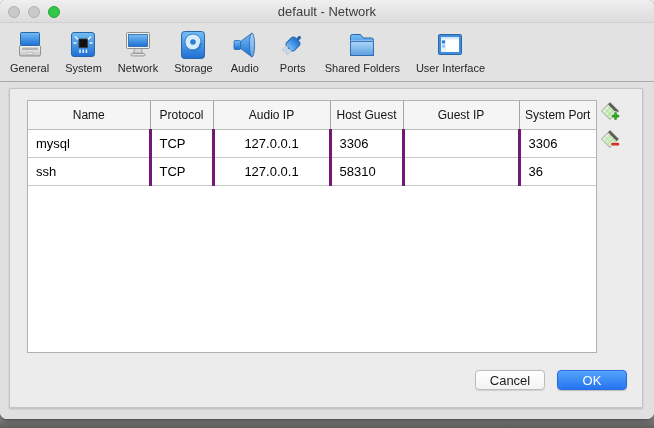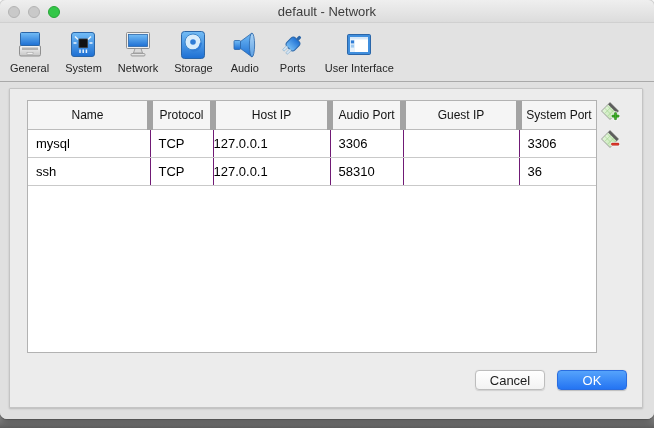--- a/index.html
+++ b/index.html
@@ -38,26 +38,26 @@
     background:#ececec;border:1px solid #c4c4c4;border-radius:1px;
     box-shadow:0 1px 2px rgba(0,0,0,0.18);}
 
   
   .table-widget{position:absolute;left:17px;top:11px;width:570px;height:253px;
     background:#ffffff;border:1px solid #b2b2b2;overflow:hidden;}
   table.pf{border-collapse:collapse;table-layout:fixed;width:568px;}
   .pf col.c-name{width:122px}.pf col.c-proto{width:63px}.pf col.c-hip{width:117px}
   .pf col.c-hport{width:73px}.pf col.c-gip{width:116px}.pf col.c-gport{width:77px}
   .pf th{height:28px;background:#f5f5f5;font-weight:normal;font-size:12px;color:#141414;
-    text-align:center;border-right:6px solid #a3a3a3;border-bottom:1px solid #bcbcbc;}
+    text-align:center;border-right:1px solid #a3a3a3;border-bottom:1px solid #bcbcbc;}
   .pf th:last-child{border-right:none;}
-  .pf td{height:28px;font-size:13px;color:#000;border-right:1px solid #701a75;
+  .pf td{height:28px;font-size:13px;color:#000;border-right:3px solid #701a75;
     border-bottom:1px solid #c9c9c9;padding:0 0 0 8px;text-align:left;white-space:nowrap;}
   .pf td:last-child{border-right:none;}
-  .pf td.center{text-align:left;padding:0;}
+  .pf td.center{text-align:center;padding:0;}
 
   
   .rule-buttons{position:absolute;left:590px;top:12px;display:flex;
     flex-direction:column;gap:8px;}
   .rule-btn{width:20px;height:20px;cursor:default;}
 
   
   .dialog-buttons{position:absolute;top:281px;right:15px;display:flex;gap:12px;}
   .btn{height:20px;min-width:70px;border-radius:4px;font-size:13px;
     display:flex;align-items:center;justify-content:center;cursor:default;padding:0 10px;}
@@ -159,20 +159,28 @@
         <g transform="rotate(225 16 15)">
           <rect x="10.5" y="9" width="11" height="12" rx="3.2" fill="url(#gBlue)" stroke="#2b66a8"></rect>
           <rect x="12.6" y="3.5" width="2.3" height="6" rx="1" fill="#d3e5f4" stroke="#7fa8c9" stroke-width="0.6"></rect>
           <rect x="17.1" y="3.5" width="2.3" height="6" rx="1" fill="#d3e5f4" stroke="#7fa8c9" stroke-width="0.6"></rect>
           <rect x="14.4" y="21" width="3.2" height="4.5" rx="1.2" fill="#2b66a8"></rect>
         </g>
       </svg>
       <span class="tb-label">Ports</span>
     </div>
 
+    <div class="tb-item">
+      <svg class="tb-icon" viewBox="0 0 32 32">
+        <path d="M4.5 26.5 v-19 a2 2 0 0 1 2 -2 h8 l3 3.5 h8 a2 2 0 0 1 2 2 v15.5 Z" fill="url(#gBlue)" stroke="#2b66a8"></path>
+        <path d="M4.5 12 h23" stroke="#a3cdf2" stroke-width="1.2"></path>
+        <rect x="4.5" y="12.5" width="23" height="14" rx="1.5" fill="url(#gBlueLight)" stroke="#2b66a8" stroke-width="0.8"></rect>
+      </svg>
+      <span class="tb-label">Shared Folders</span>
+    </div>
 
     <div class="tb-item">
       <svg class="tb-icon" viewBox="0 0 32 32">
         <rect x="4.5" y="5.5" width="23" height="20" rx="1.2" fill="#3f8edd" stroke="#2b66a8"></rect>
         <rect x="7" y="8" width="18" height="15" fill="#ffffff"></rect>
         <rect x="7" y="8" width="18" height="2.4" fill="#d7e8f8"></rect>
         <rect x="7" y="10.4" width="5" height="12.6" fill="#e8f2fb"></rect>
         <rect x="7.9" y="11.4" width="3.2" height="3" fill="#2f7cd6"></rect>
         <rect x="7.9" y="15.6" width="3.2" height="3" fill="#9ec9ef"></rect>
       </svg>
@@ -191,22 +199,22 @@
               <col class="c-proto">
               <col class="c-hip">
             <col class="c-hport">
               <col class="c-gip">
               <col class="c-gport">
           </colgroup>
           <thead>
             <tr>
               <th>Name</th>
               <th>Protocol</th>
-              <th>Host IP</th>
-              <th>Audio Port</th>
+              <th>Audio IP</th>
+              <th>Host Guest</th>
               <th>Guest IP</th>
               <th>System Port</th>
             </tr>
           </thead>
           <tbody>
             <tr>
               <td>mysql</td>
               <td>TCP</td>
               <td class="center">127.0.0.1</td>
               <td>3306</td>

